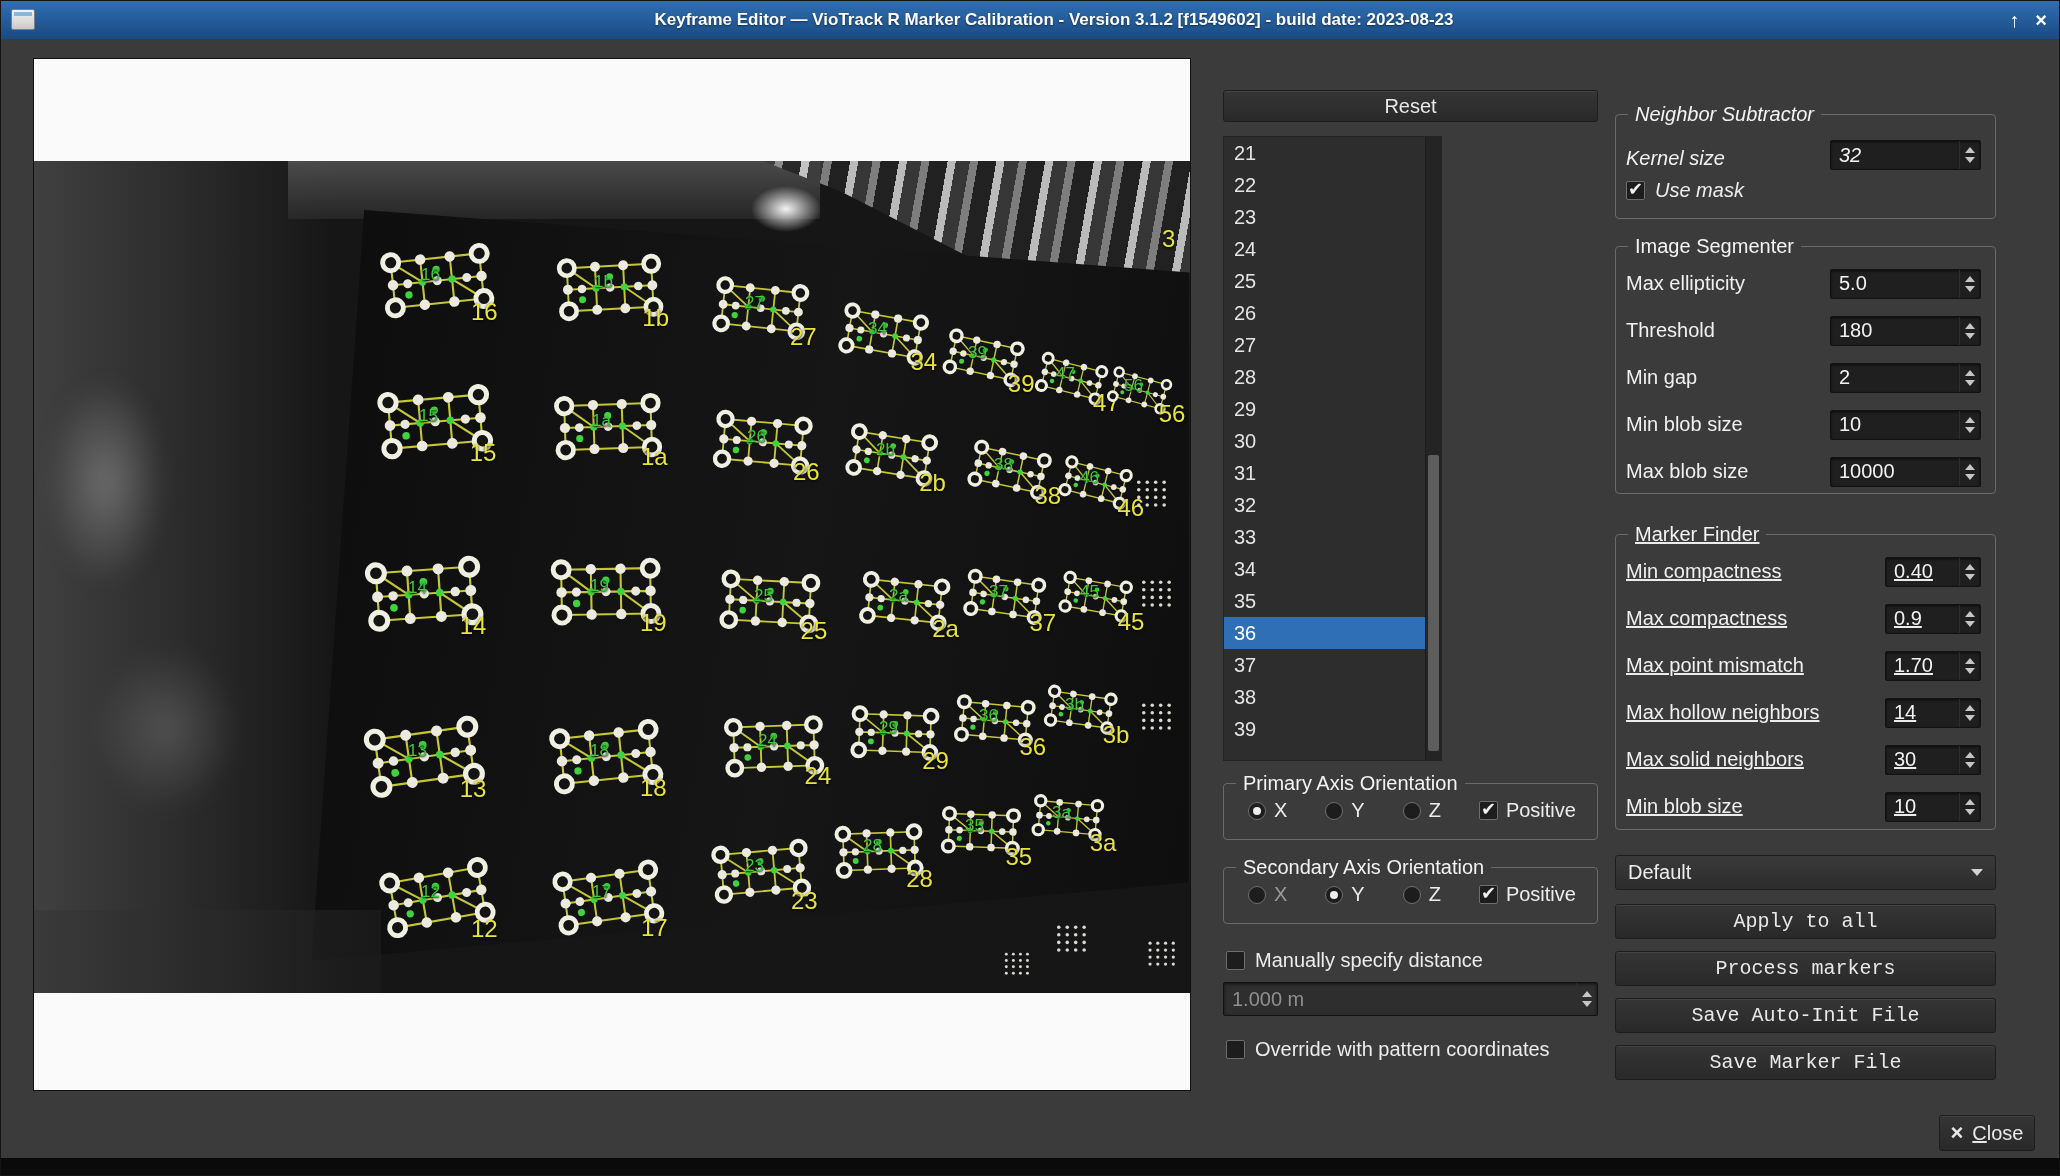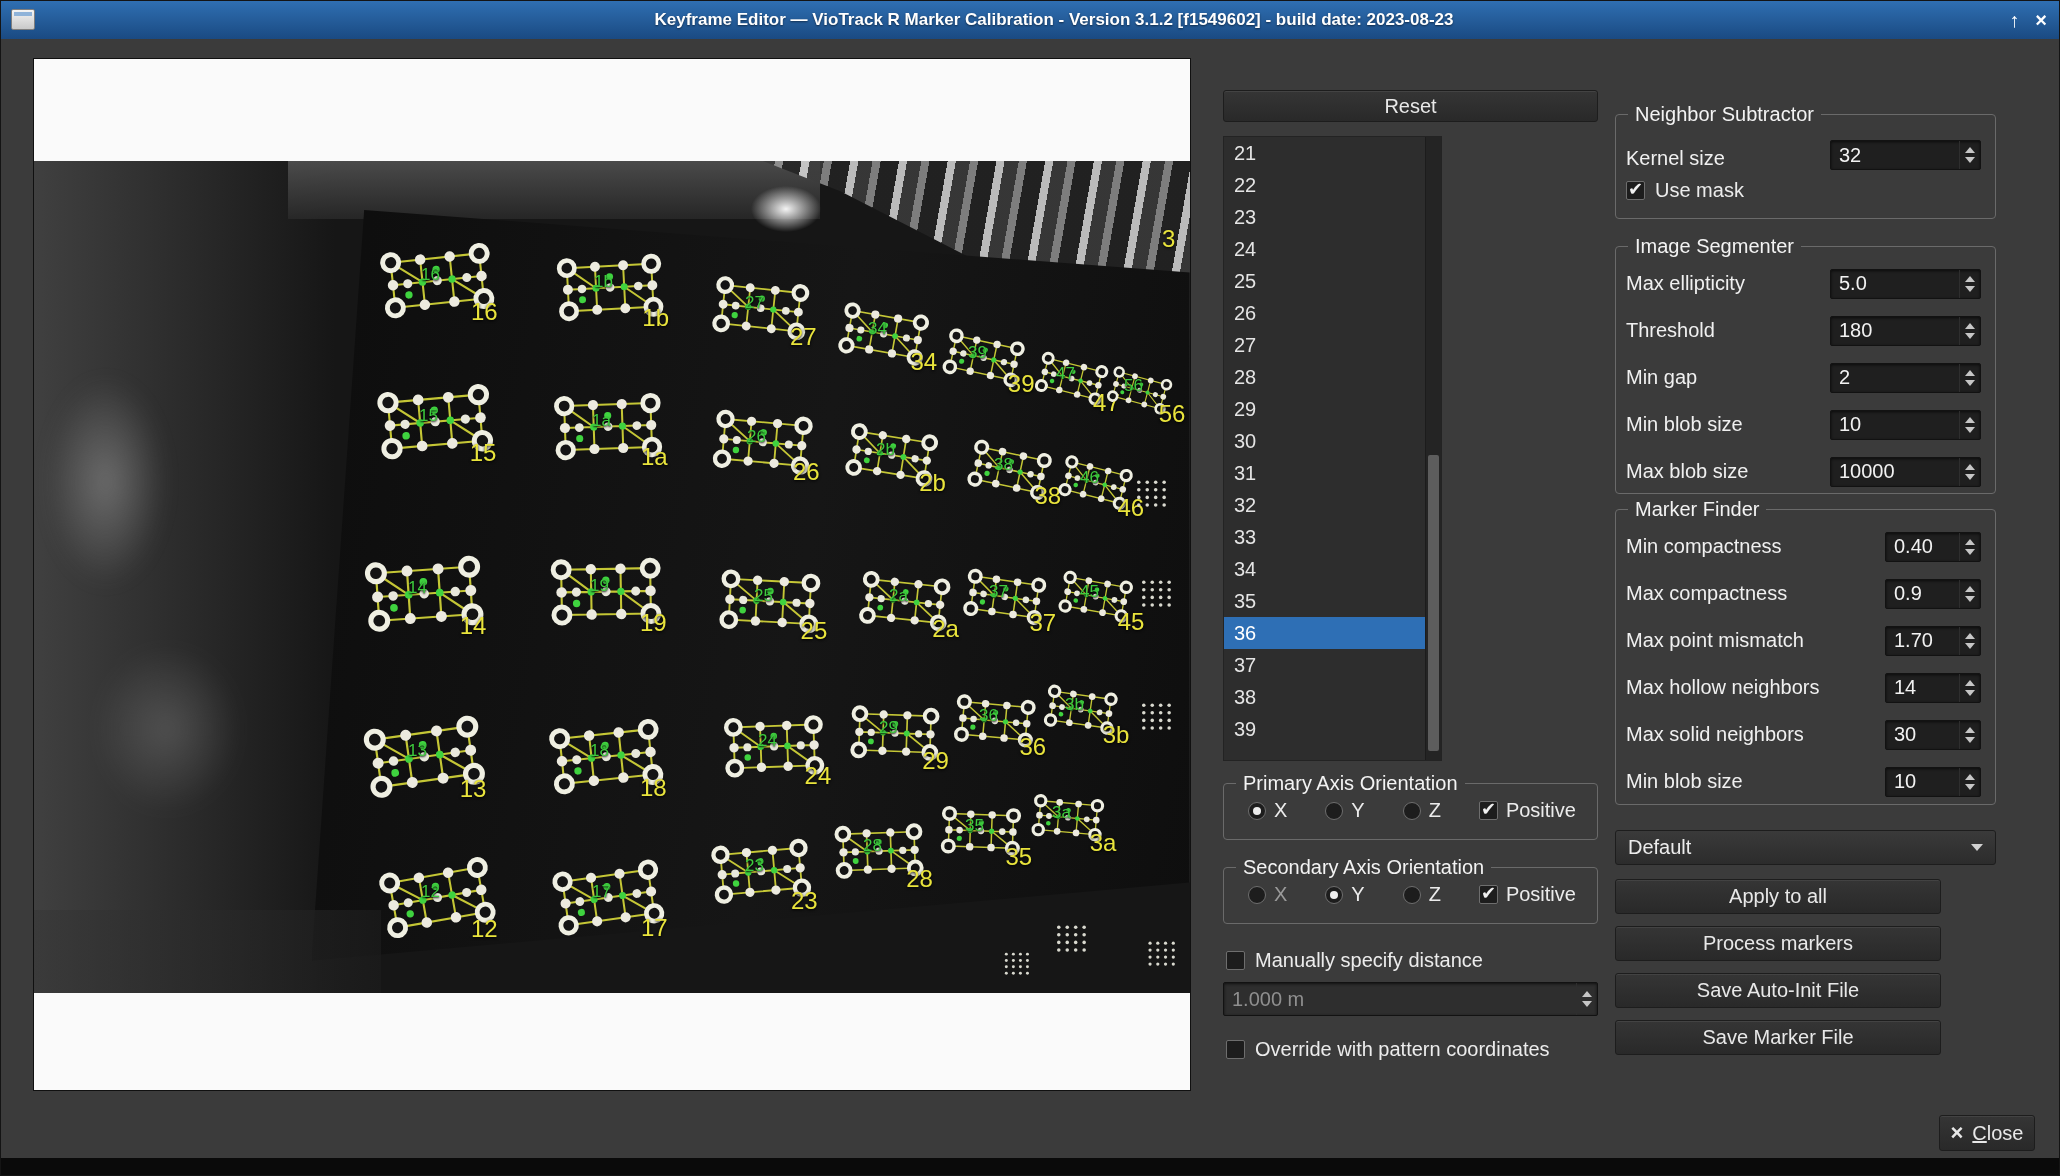--- a/index.html
+++ b/index.html
@@ -71,33 +71,33 @@
   .axis-row{display:flex;gap:38px;align-items:center;padding:2px 0 0 24px;font-size:20px;}
   .radio-item,.cb-item{display:flex;align-items:center;gap:8px;}
   .radio-item.disabled span{color:#9a9a9a;}
   .cb-row{display:flex;align-items:center;gap:10px;font-size:20px;padding-left:3px;}
   .cb-row.manual{margin-top:25px;}
   .cb-row.override{margin-top:22px;}
   #distance-spin{margin-top:10px;width:375px;height:34px;}
 
   
   .right-col{position:absolute;left:1614px;top:102px;width:381px;}
-  #ns-group{height:116px;}
+  #ns-group{height:116px;font-style:italic;}
   #is-group{height:259px;margin-top:16px;}
-  #mf-group{height:307px;margin-top:4px;}
+  #mf-group{height:307px;margin-top:29px;text-decoration:underline;}
   .prow{display:flex;align-items:center;justify-content:space-between;height:47px;padding:0 14px 0 10px;}
   #ns-group .prow{height:42px;align-items:flex-end;}
   .plabel{font-size:20px;color:#f0f0f0;}
   .prow .spin{width:151px;height:30px;flex:none;}
   .prow .spin.narrow{width:96px;}
   .use-mask-row{display:flex;align-items:center;gap:10px;font-size:20px;height:40px;padding-left:10px;}
   .dropdown{margin-top:25px;height:35px;display:flex;align-items:center;justify-content:space-between;
     background:linear-gradient(#3a3a3a,#2c2c2c);border:1px solid #1d1d1d;border-radius:3px;font-size:20px;padding:0 12px;box-sizing:border-box;}
   .caret{width:0;height:0;border-left:6px solid transparent;border-right:6px solid transparent;border-top:7px solid #d2d2d2;}
-  .right-col .btn{height:35px;width:326px;}
+  .right-col .btn{height:35px;width:381px;font-family:Liberation Mono, monospace;}
   #apply-all{margin-top:14px;}
   #process-markers,#save-autoinit,#save-marker{margin-top:12px;}
 
   
   .close-btn{position:absolute;left:1938px;top:1114px;width:96px;height:36px;gap:9px;}
   .close-x{font-size:22px;font-weight:bold;color:#e8e8e8;}
   .close-label::first-letter{text-decoration:underline;}
   .bottom-strip{position:absolute;left:0;top:1157px;right:0;height:19px;background:#0a0a0a;}
 </style>
 </head>

